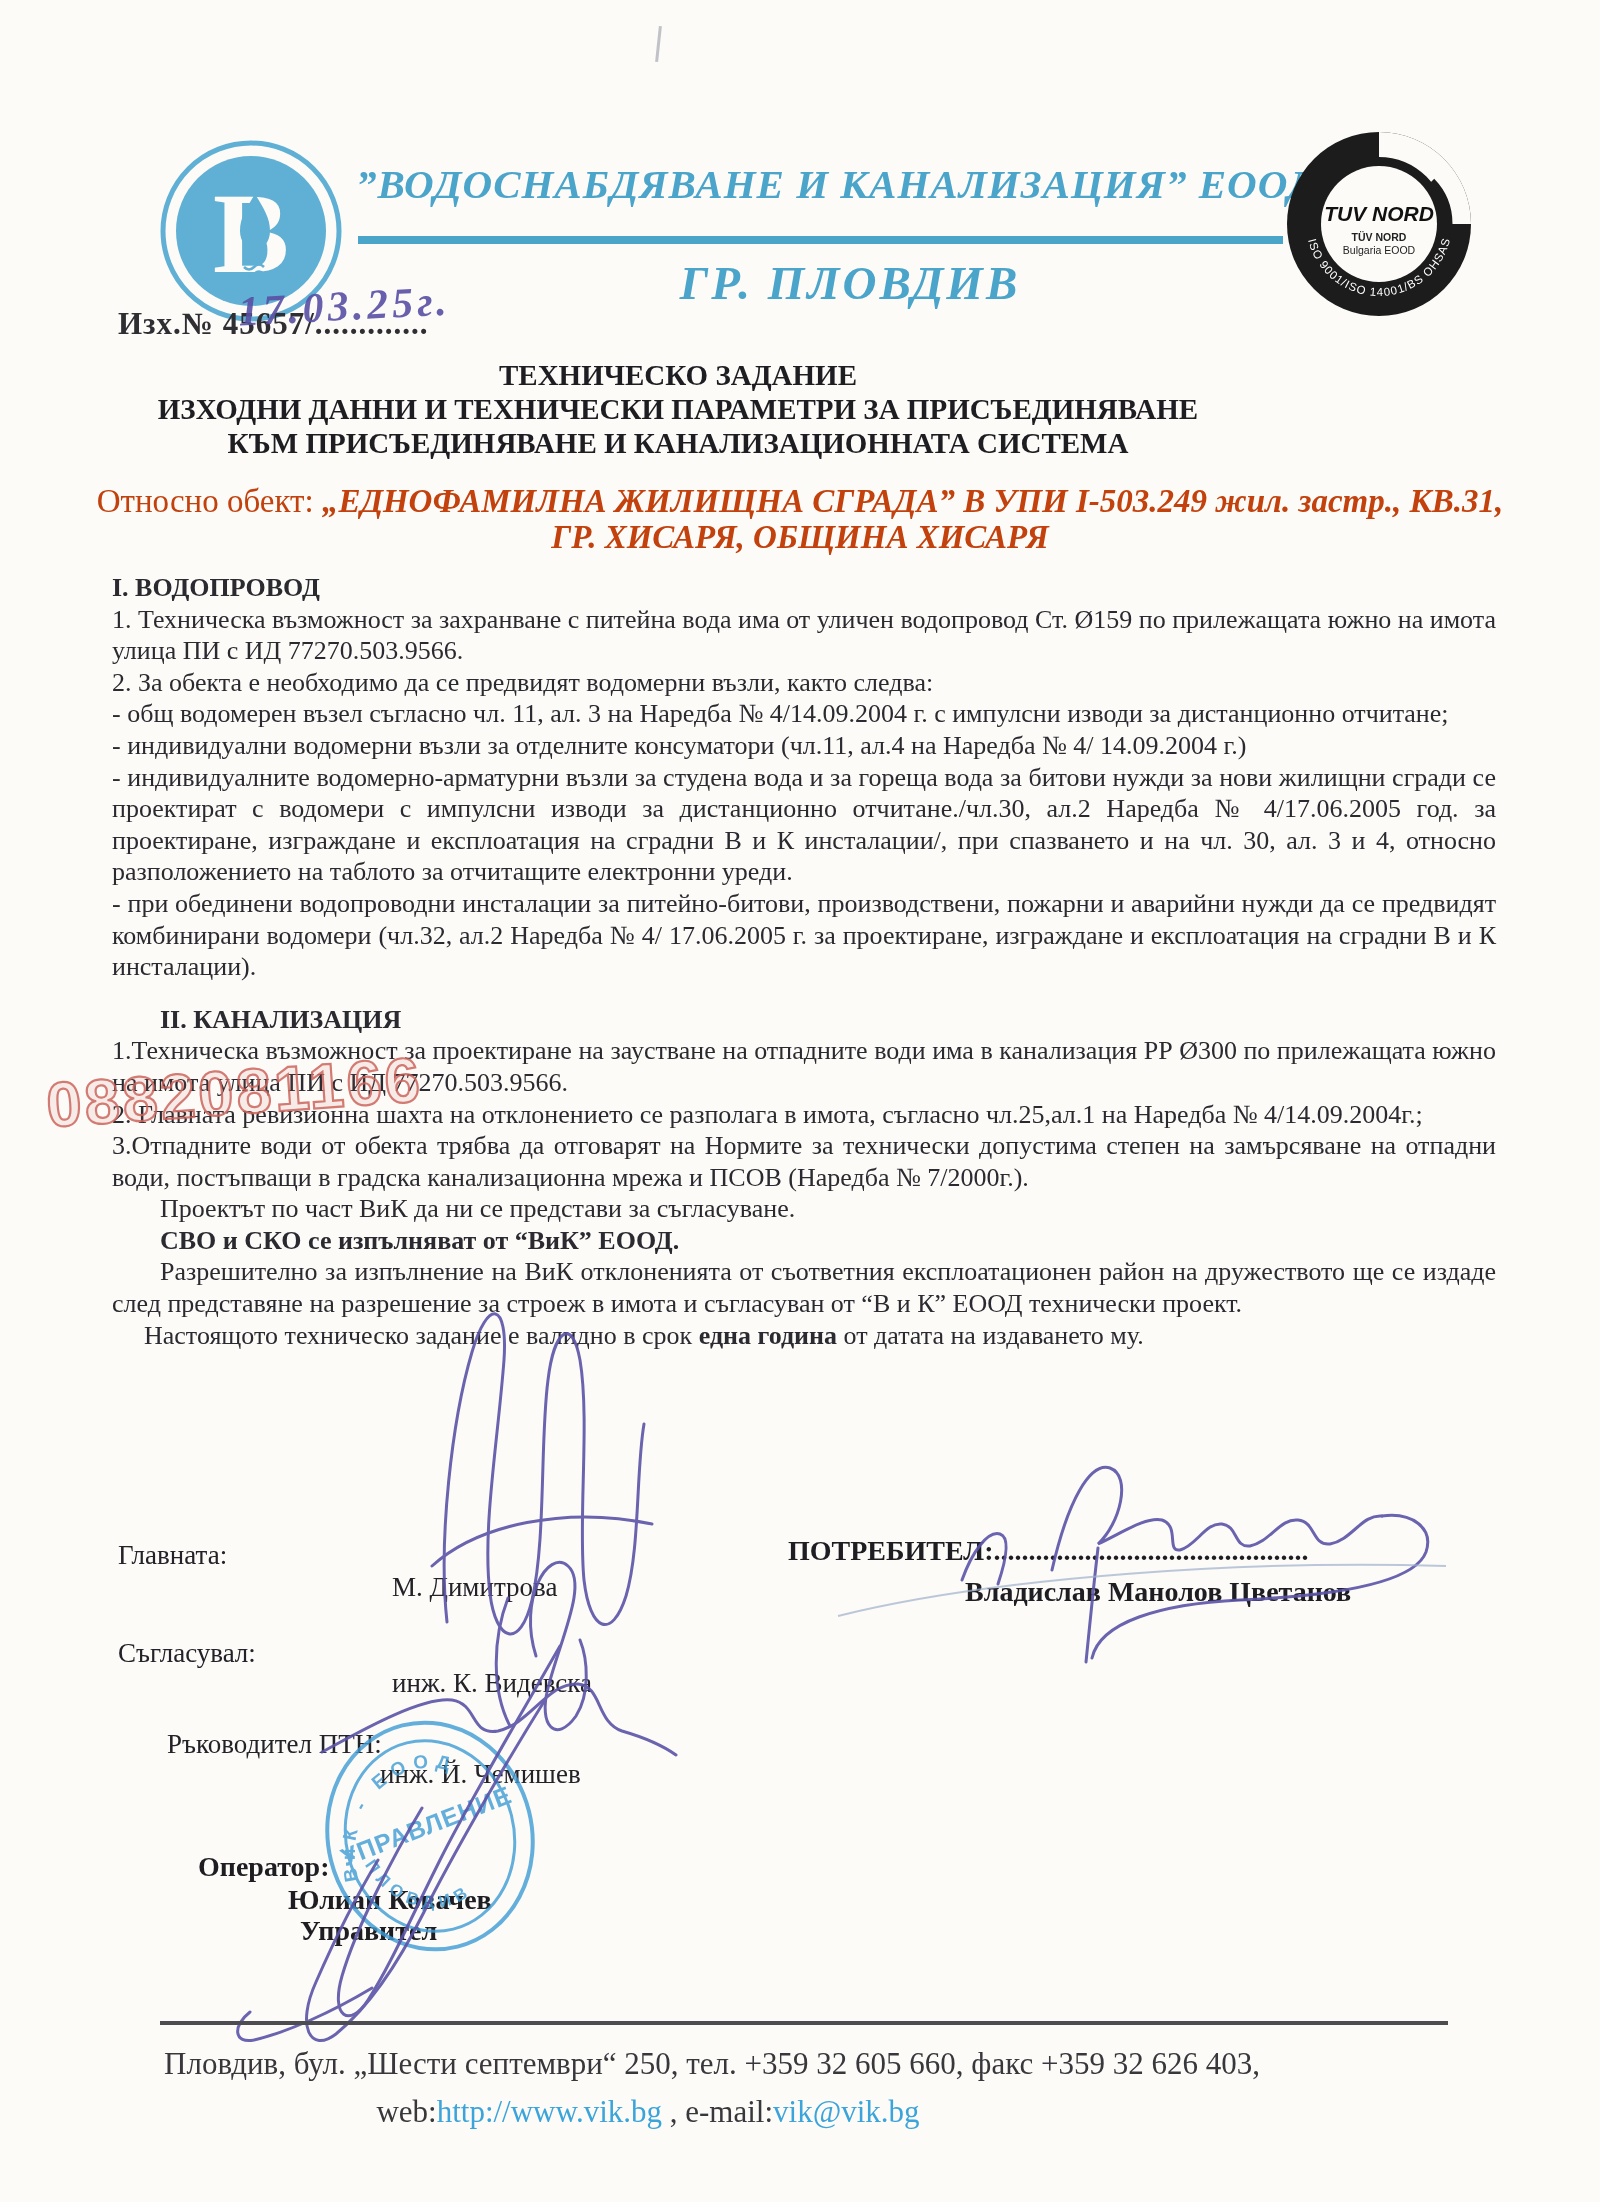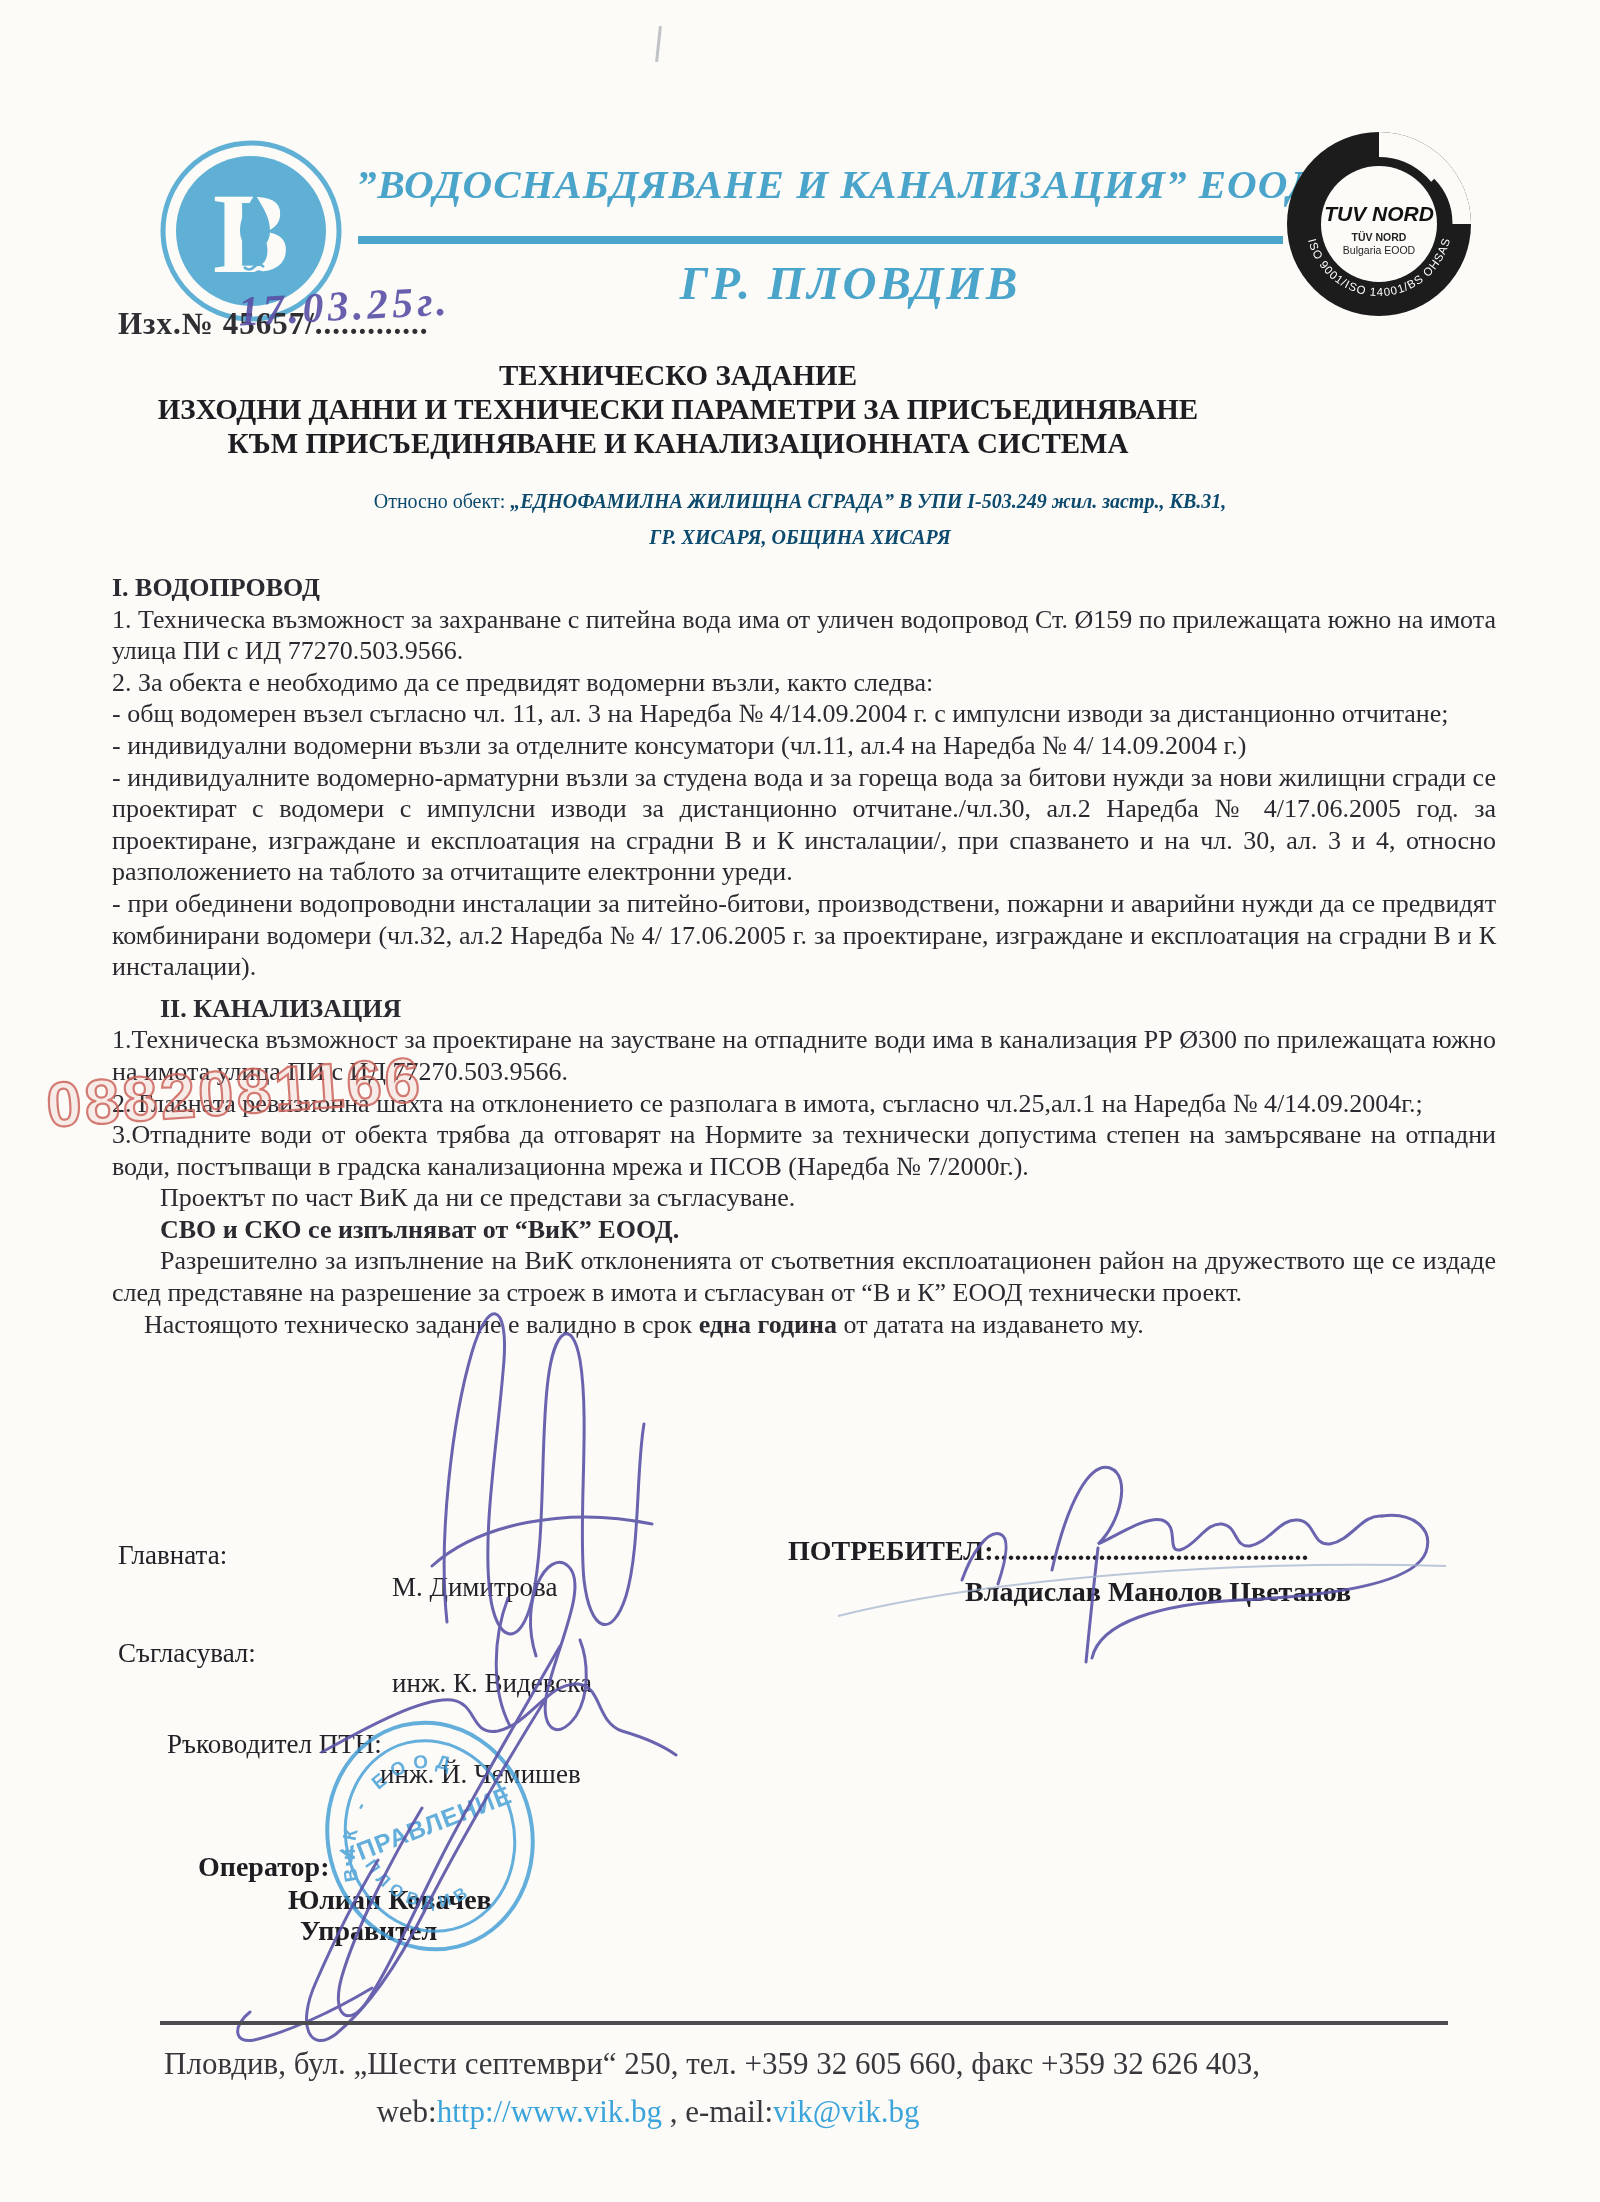--- a/index.html
+++ b/index.html
@@ -13,29 +13,29 @@
   .blue-rule{left:358px;top:236px;width:925px;height:8px;background:#4ba4ca;}
   .city{left:0;top:256px;width:1700px;text-align:center;font-size:47px;font-weight:bold;
         font-style:italic;color:#4ba4ca;letter-spacing:3px;}
   .refline{left:118px;top:306px;font-size:31px;font-weight:bold;color:#2f2e33;letter-spacing:1px;}
   .handdate{left:238px;top:282px;font-size:42px;font-style:italic;font-weight:bold;color:#5a50a5;
             letter-spacing:4px;transform:rotate(-3deg);opacity:.9;}
 
   
   .titleblock{left:0;top:358px;width:1356px;text-align:center;}
   .title-line{font-size:29px;line-height:34px;font-weight:bold;color:#1e1d22;}
-  .subject{left:0;top:483px;width:1600px;text-align:center;font-size:20px;line-height:36px;color:#0c4a6e;}
+  .subject{left:0;top:483px;width:1600px;text-align:center;font-size:33px;line-height:36px;color:#c2410c;}
   .subject .lbl{font-style:normal;font-weight:normal;}
   .subject .obj{font-weight:bold;font-style:italic;}
 
   
   .bodytext{left:112px;top:572px;width:1384px;font-size:26px;line-height:31.6px;text-align:justify;}
   .bodytext p{margin:0;}
   .bodytext .shead{font-weight:bold;text-align:left;}
-  .bodytext .shead2{font-weight:bold;text-align:left;margin-left:48px;margin-top:10px;}
+  .bodytext .shead2{font-weight:bold;text-align:left;margin-left:48px;margin-top:21px;}
   .ind32{text-indent:32px;}
   .ind48{text-indent:48px;}
   .bold{font-weight:bold;}
 
   
   .sig{font-size:27px;color:#232228;}
   .sigb{font-size:28px;font-weight:bold;color:#1e1d22;}
 
   
   .watermark{left:46px;top:1056px;font-size:63px;font-weight:bold;letter-spacing:3px;

